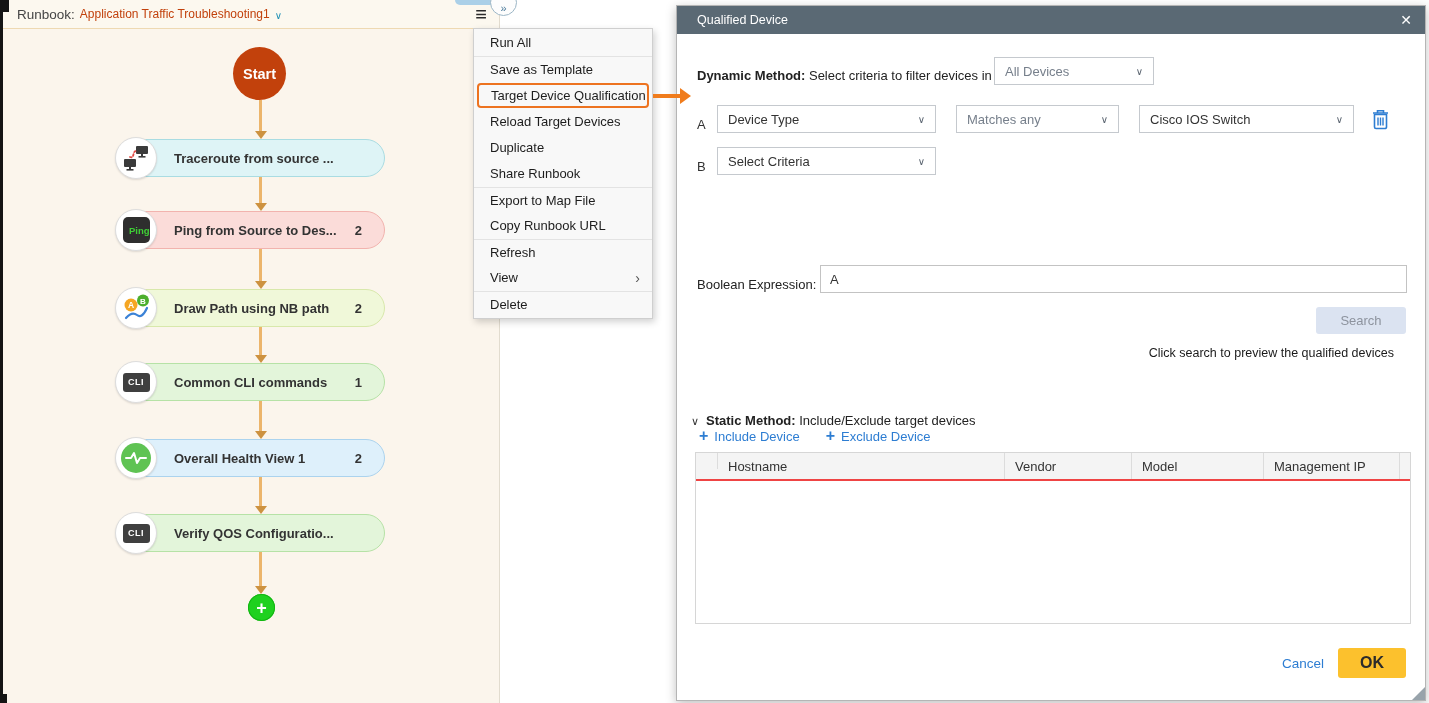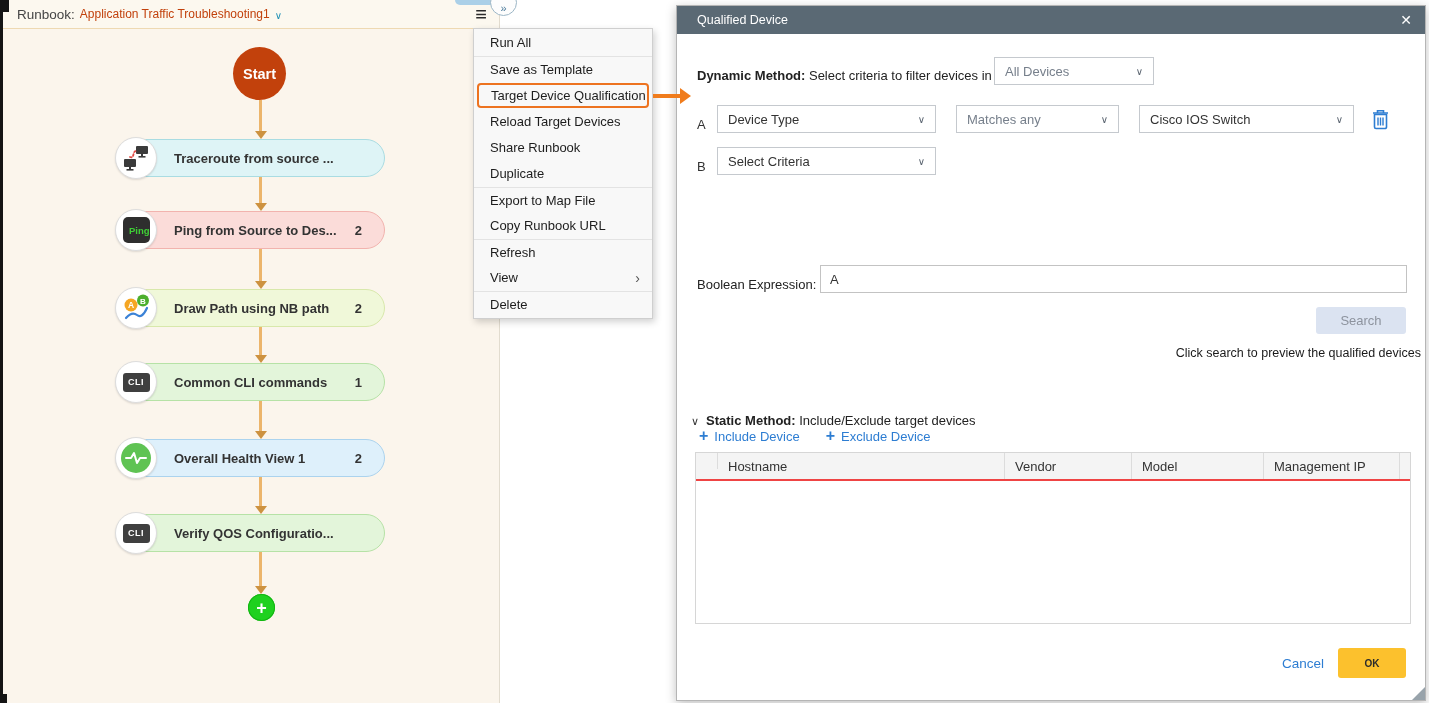--- a/index.html
+++ b/index.html
@@ -100,41 +100,41 @@
   .sel-b-criteria { left:40px; top:141px; width:219px; }
   .trash-btn { position:absolute; left:694px; top:102px; width:20px; height:22px; cursor:pointer; }
 
   .bool-label { position:absolute; left:20px; top:271px; font-size:13px; color:#222; }
   .bool-input { position:absolute; left:143px; top:259px; width:587px; height:28px;
     border:1px solid #c3c3c3; font-size:13px; color:#333; padding-left:9px;
     font-family:"Liberation Sans", sans-serif; background:#fff; }
   .search-btn { position:absolute; left:639px; top:301px; width:90px; height:27px;
     background:#dbe3f1; color:#8d939e; font-size:13px; border:none; border-radius:3px;
     font-family:"Liberation Sans", sans-serif; cursor:pointer; }
-  .search-hint { position:absolute; right:4px; top:340px; font-size:12.5px; color:#1a1a1a; }
+  .search-hint { position:absolute; right:31px; top:340px; font-size:12.5px; color:#1a1a1a; }
 
   .static-label { position:absolute; left:14px; top:395px; font-size:13px; color:#222;margin-top:12px; }
   .static-caret { font-size:11px; color:#333; margin-right:7px; cursor:pointer; }
   .device-links { position:absolute; left:22px; top:421px; display:flex; font-size:13px; }
   .dev-link { color:#2d7dd2; cursor:pointer; display:flex; align-items:center; }
   .dev-link .plus { font-size:16px; font-weight:bold; margin-right:6px; }
   .dev-link + .dev-link { margin-left:26px; }
 
   .device-table { position:absolute; left:18px; top:446px; width:716px; border:1px solid #d6d6d6; }
   .thead { display:flex; height:28px; background:#f4f4f4; border-bottom:2px solid #ef4444;
     align-items:center; font-size:13px; color:#333; }
   .th { padding-left:10px; border-right:1px solid #dcdcdc; height:100%; display:flex; align-items:center; }
   .th-spacer { width:22px; border-right:1px solid #dcdcdc; height:60%; align-self:flex-start; }
   .th-host { width:287px; } .th-vendor { width:127px; } .th-model { width:132px; } .th-ip { width:136px; }
   .th-end { flex:1; border-right:none; }
   .tbody { height:142px; background:#fff; }
 
   .cancel-link { position:absolute; left:605px; top:650px; font-size:13.5px; color:#2d7dd2; cursor:pointer; }
   .ok-btn { position:absolute; left:661px; top:642px; width:68px; height:30px; background:#fcc12d;
-    border:none; border-radius:3px; font-size:10px; color:#2b2b2b; font-weight:600;
+    border:none; border-radius:3px; font-size:16px; color:#2b2b2b; font-weight:600;
     font-family:"Liberation Sans", sans-serif; cursor:pointer; }
   .resize-corner { position:absolute; right:0; bottom:0; width:0; height:0;
     border-left:13px solid transparent; border-bottom:13px solid #98a3ab; }
 </style>
 </head>
 <body>
 
 <div class="edge-strip"></div>
 <div class="edge-top"></div>
 <div class="edge-bottom"></div>
@@ -259,22 +259,22 @@
   <div class="plus-node">
     <span>+</span>
   </div>
 </div>
 
 <div class="context-menu">
   <div class="menu-item">Run All</div>
   <div class="menu-item sep-above">Save as Template</div>
   <div class="menu-item sep-above highlighted">Target Device Qualification</div>
   <div class="menu-item">Reload Target Devices</div>
+  <div class="menu-item">Duplicate</div>
   <div class="menu-item">Share Runbook</div>
-  <div class="menu-item">Duplicate</div>
   <div class="menu-item sep-above">Export to Map File</div>
   <div class="menu-item">Copy Runbook URL</div>
   <div class="menu-item sep-above">Refresh</div>
   <div class="menu-item has-sub">
     <span>View</span>
     <span class="submenu-caret">›</span>
   </div>
   <div class="menu-item sep-above">Delete</div>
 </div>
 

